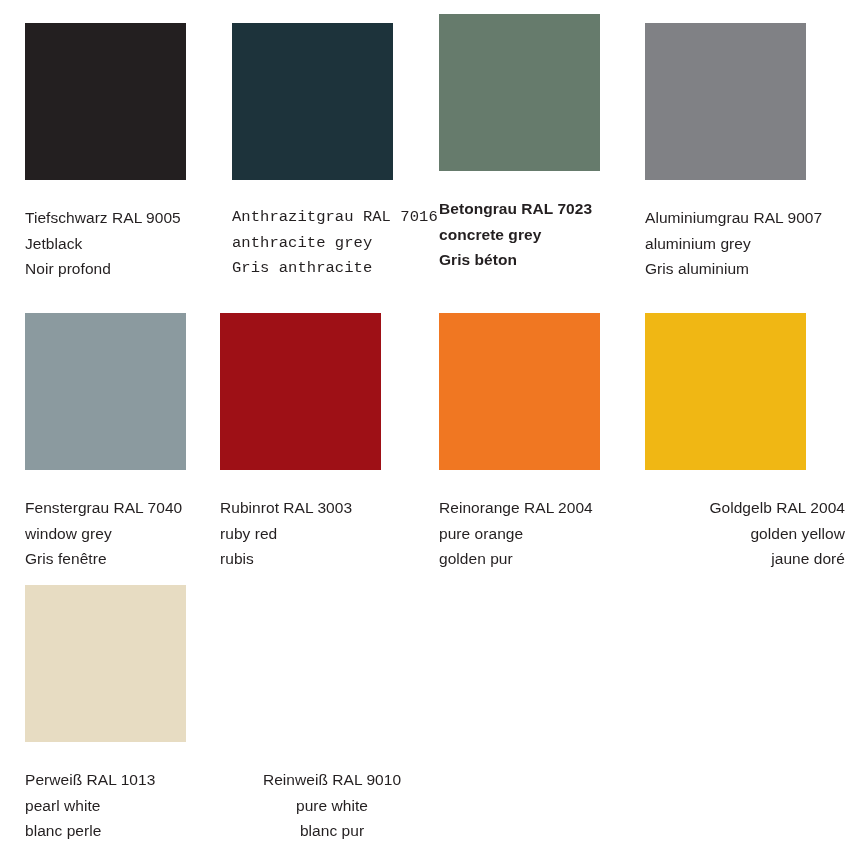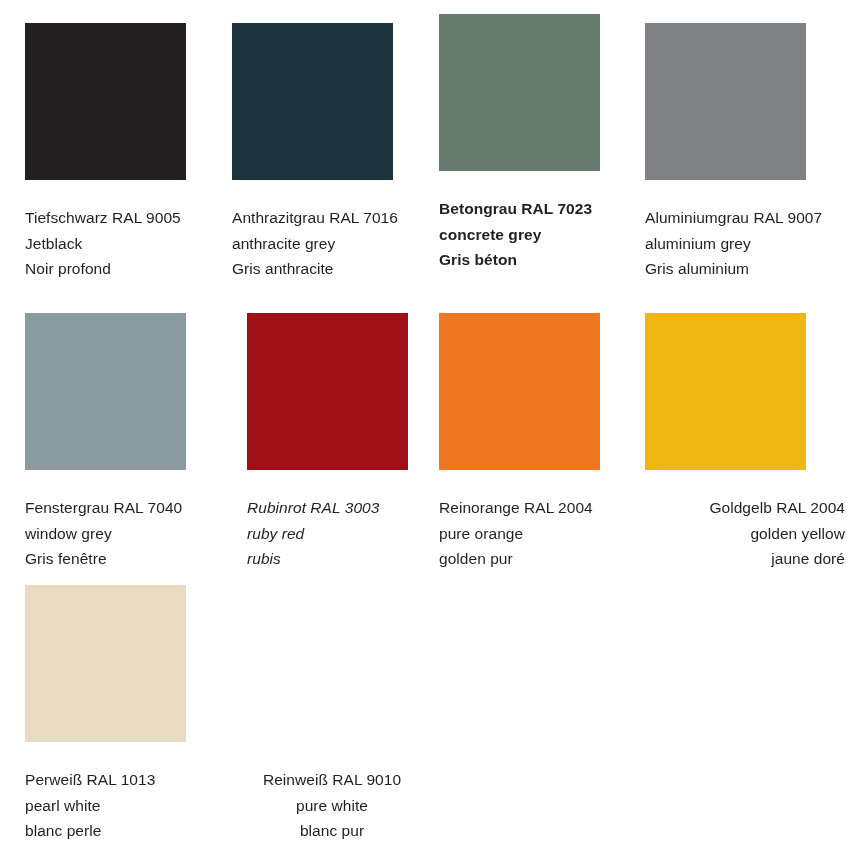--- a/index.html
+++ b/index.html
@@ -47,21 +47,21 @@
 
 <div id="swatch-grid">
     <div class="swatch-cell" style="left: 25px; top: 23px;">
       <div class="swatch-chip" style="background: rgb(35, 31, 32);"></div>
       <div class="swatch-labels">
         <div class="swatch-name">Tiefschwarz RAL 9005</div>
         <div class="swatch-name-en">Jetblack</div>
         <div class="swatch-name-fr">Noir profond</div>
       </div>
     </div>
-    <div class="swatch-cell" style="left: 232px; top: 23px;">
+    <div class="swatch-cell" style="left: 232px; top: 23px; font-family: Liberation Mono, monospace;">
       <div class="swatch-chip" style="background: rgb(29, 51, 59);"></div>
       <div class="swatch-labels">
         <div class="swatch-name">Anthrazitgrau RAL 7016</div>
         <div class="swatch-name-en">anthracite grey</div>
         <div class="swatch-name-fr">Gris anthracite</div>
       </div>
     </div>
     <div class="swatch-cell" style="left: 439px; top: 14px; font-weight: bold;">
       <div class="swatch-chip" style="background: rgb(102, 123, 108);"></div>
       <div class="swatch-labels">
@@ -79,21 +79,21 @@
       </div>
     </div>
     <div class="swatch-cell" style="left: 25px; top: 313px;">
       <div class="swatch-chip" style="background: rgb(139, 154, 159);"></div>
       <div class="swatch-labels">
         <div class="swatch-name">Fenstergrau RAL 7040</div>
         <div class="swatch-name-en">window grey</div>
         <div class="swatch-name-fr">Gris fenêtre</div>
       </div>
     </div>
-    <div class="swatch-cell" style="left: 247px; top: 313px; font-style: italic;">
+    <div class="swatch-cell" style="left: 220px; top: 313px;">
       <div class="swatch-chip" style="background: rgb(158, 16, 22);"></div>
       <div class="swatch-labels">
         <div class="swatch-name">Rubinrot RAL 3003</div>
         <div class="swatch-name-en">ruby red</div>
         <div class="swatch-name-fr">rubis</div>
       </div>
     </div>
     <div class="swatch-cell" style="left: 439px; top: 313px;">
       <div class="swatch-chip" style="background: rgb(240, 119, 34);"></div>
       <div class="swatch-labels">

